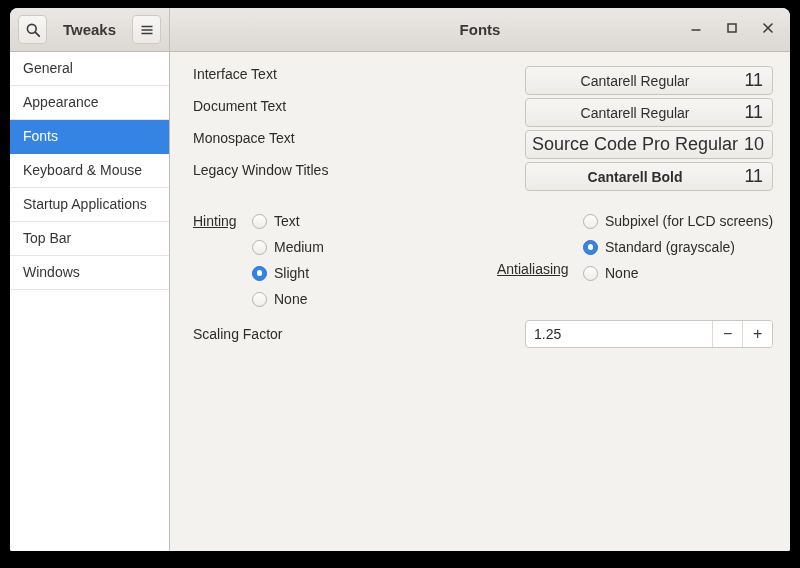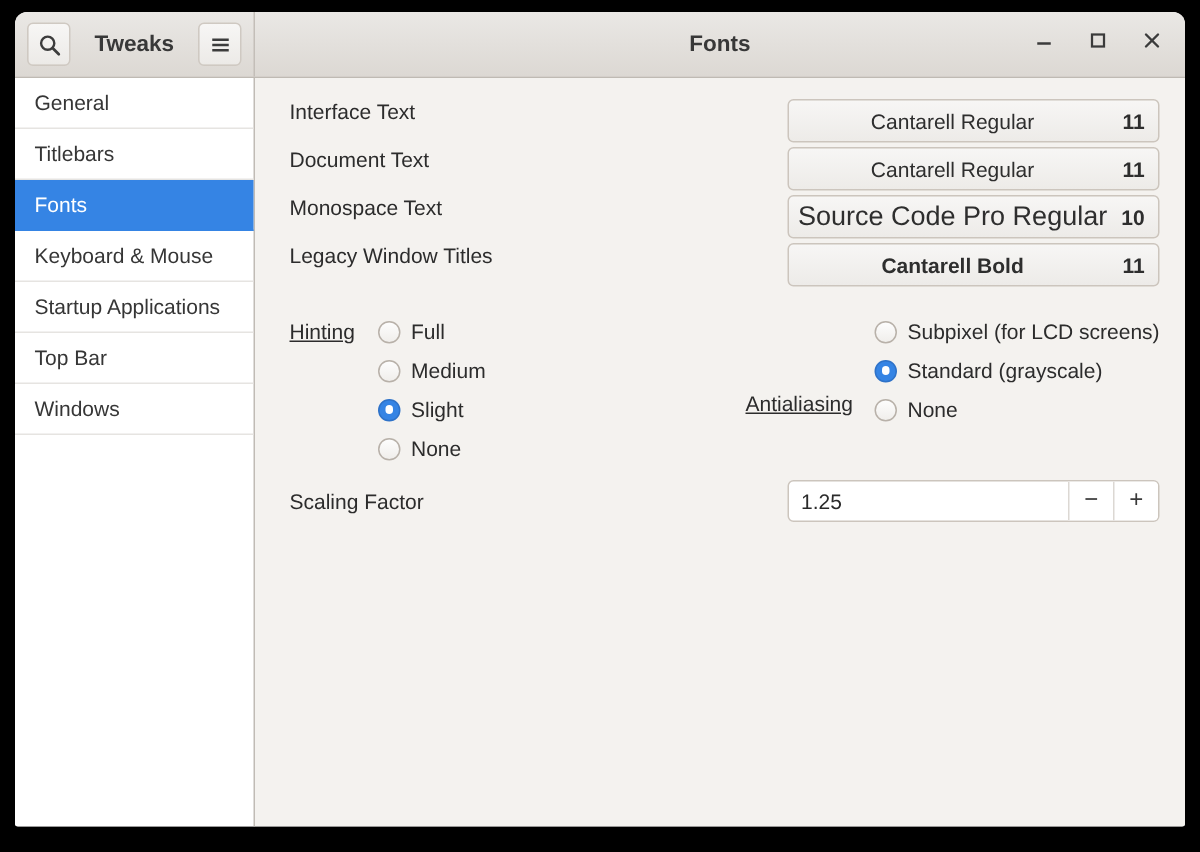--- a/index.html
+++ b/index.html
@@ -50,21 +50,21 @@
   .font-row { display:flex; height:29px; margin-bottom:3px; }
   .row-label { flex:1; font-size:14px; color:#2c2c2c; }
   .font-btn {
     width:248px; height:29px; flex:0 0 248px; display:flex; align-items:center;
     border:1px solid #ccc5bd; border-radius:4px;
     background:linear-gradient(to bottom,#f7f6f5,#edebe8); cursor:pointer;
   }
   .fb-name { flex:1; text-align:center; font-size:14px; color:#2e2e2e; white-space:nowrap; }
   .font-btn.mono .fb-name { font-family:Liberation Sans, sans-serif; font-size:18px; }
   .font-btn.bold .fb-name { font-weight:bold; }
-  .fb-size { width:28px; flex:0 0 28px; text-align:right; padding-right:9px; font-size:14px; font-weight:bold; color:#2e2e2e; }
+  .fb-size { width:28px; flex:0 0 28px; text-align:right; padding-right:9px; font-size:18px; font-weight:normal; color:#2e2e2e; }
 
   
   .radio-section { display:flex; margin-top:17px; }
   .radio-group { display:flex; align-items:flex-start; }
   .group-label { font-size:14px; color:#2c2c2c; line-height:26px; white-space:nowrap;text-decoration:underline; }
   .radio-group.hinting { width:304px; flex:0 0 304px; }
   .radio-group.hinting .group-label { width:59px; flex:0 0 59px; }
   .radio-group.aa .group-label { width:86px; flex:0 0 86px;margin-top:48px; }
   .radio-col { display:flex; flex-direction:column; }
   .radio-row { height:26px; display:flex; align-items:center; cursor:pointer; }
@@ -141,21 +141,21 @@
           </span>
         </div>
       </div>
     </div>
   </div>
 
   <div class="app-body">
 
     <div class="sidebar">
       <div class="side-item">General</div>
-      <div class="side-item">Titlebars</div>
+      <div class="side-item">Appearance</div>
       <div class="side-item checked">Fonts</div>
       <div class="side-item">Keyboard &amp; Mouse</div>
       <div class="side-item">Startup Applications</div>
       <div class="side-item">Top Bar</div>
       <div class="side-item">Windows</div>
     </div>
 
     <div class="main">
 
       <div class="font-row">
@@ -190,21 +190,21 @@
         </div>
       </div>
 
       <div class="radio-section">
 
         <div class="radio-group hinting">
           <span class="group-label">Hinting</span>
           <div class="radio-col">
             <div class="radio-row">
               <span class="radio"></span>
-              <span class="radio-label">Full</span>
+              <span class="radio-label">Text</span>
             </div>
             <div class="radio-row">
               <span class="radio"></span>
               <span class="radio-label">Medium</span>
             </div>
             <div class="radio-row">
               <span class="radio checked"></span>
               <span class="radio-label">Slight</span>
             </div>
             <div class="radio-row">

